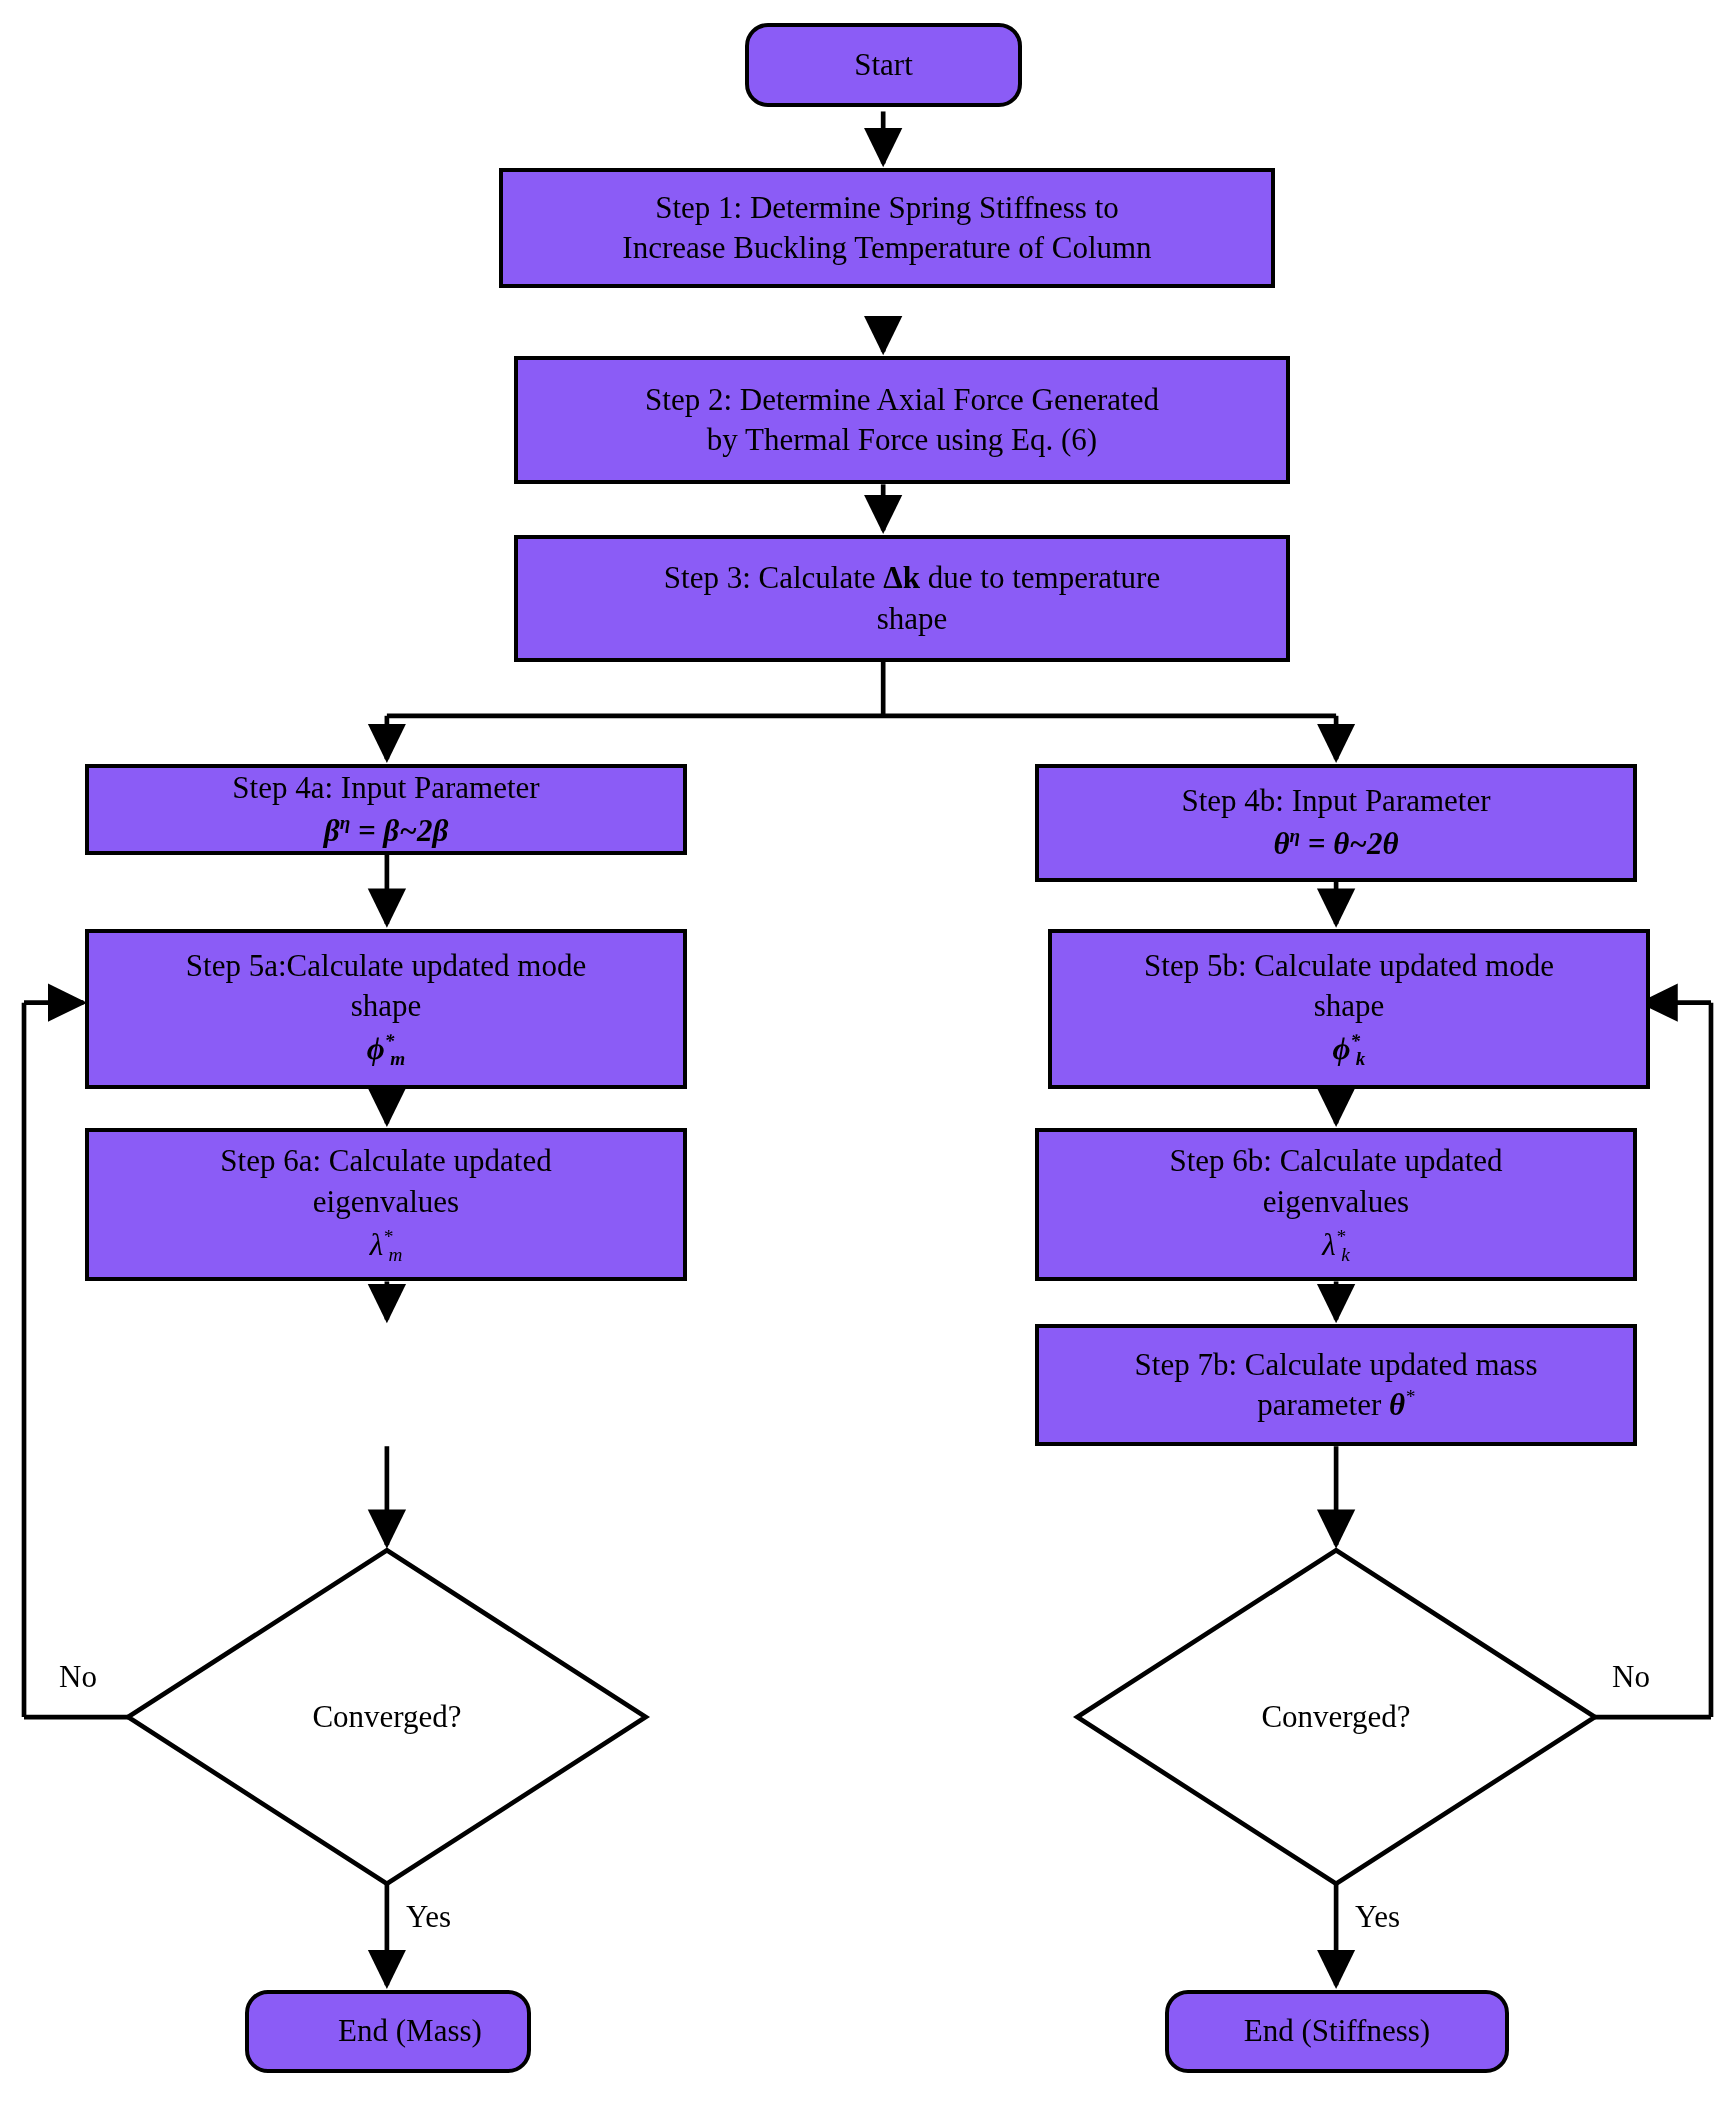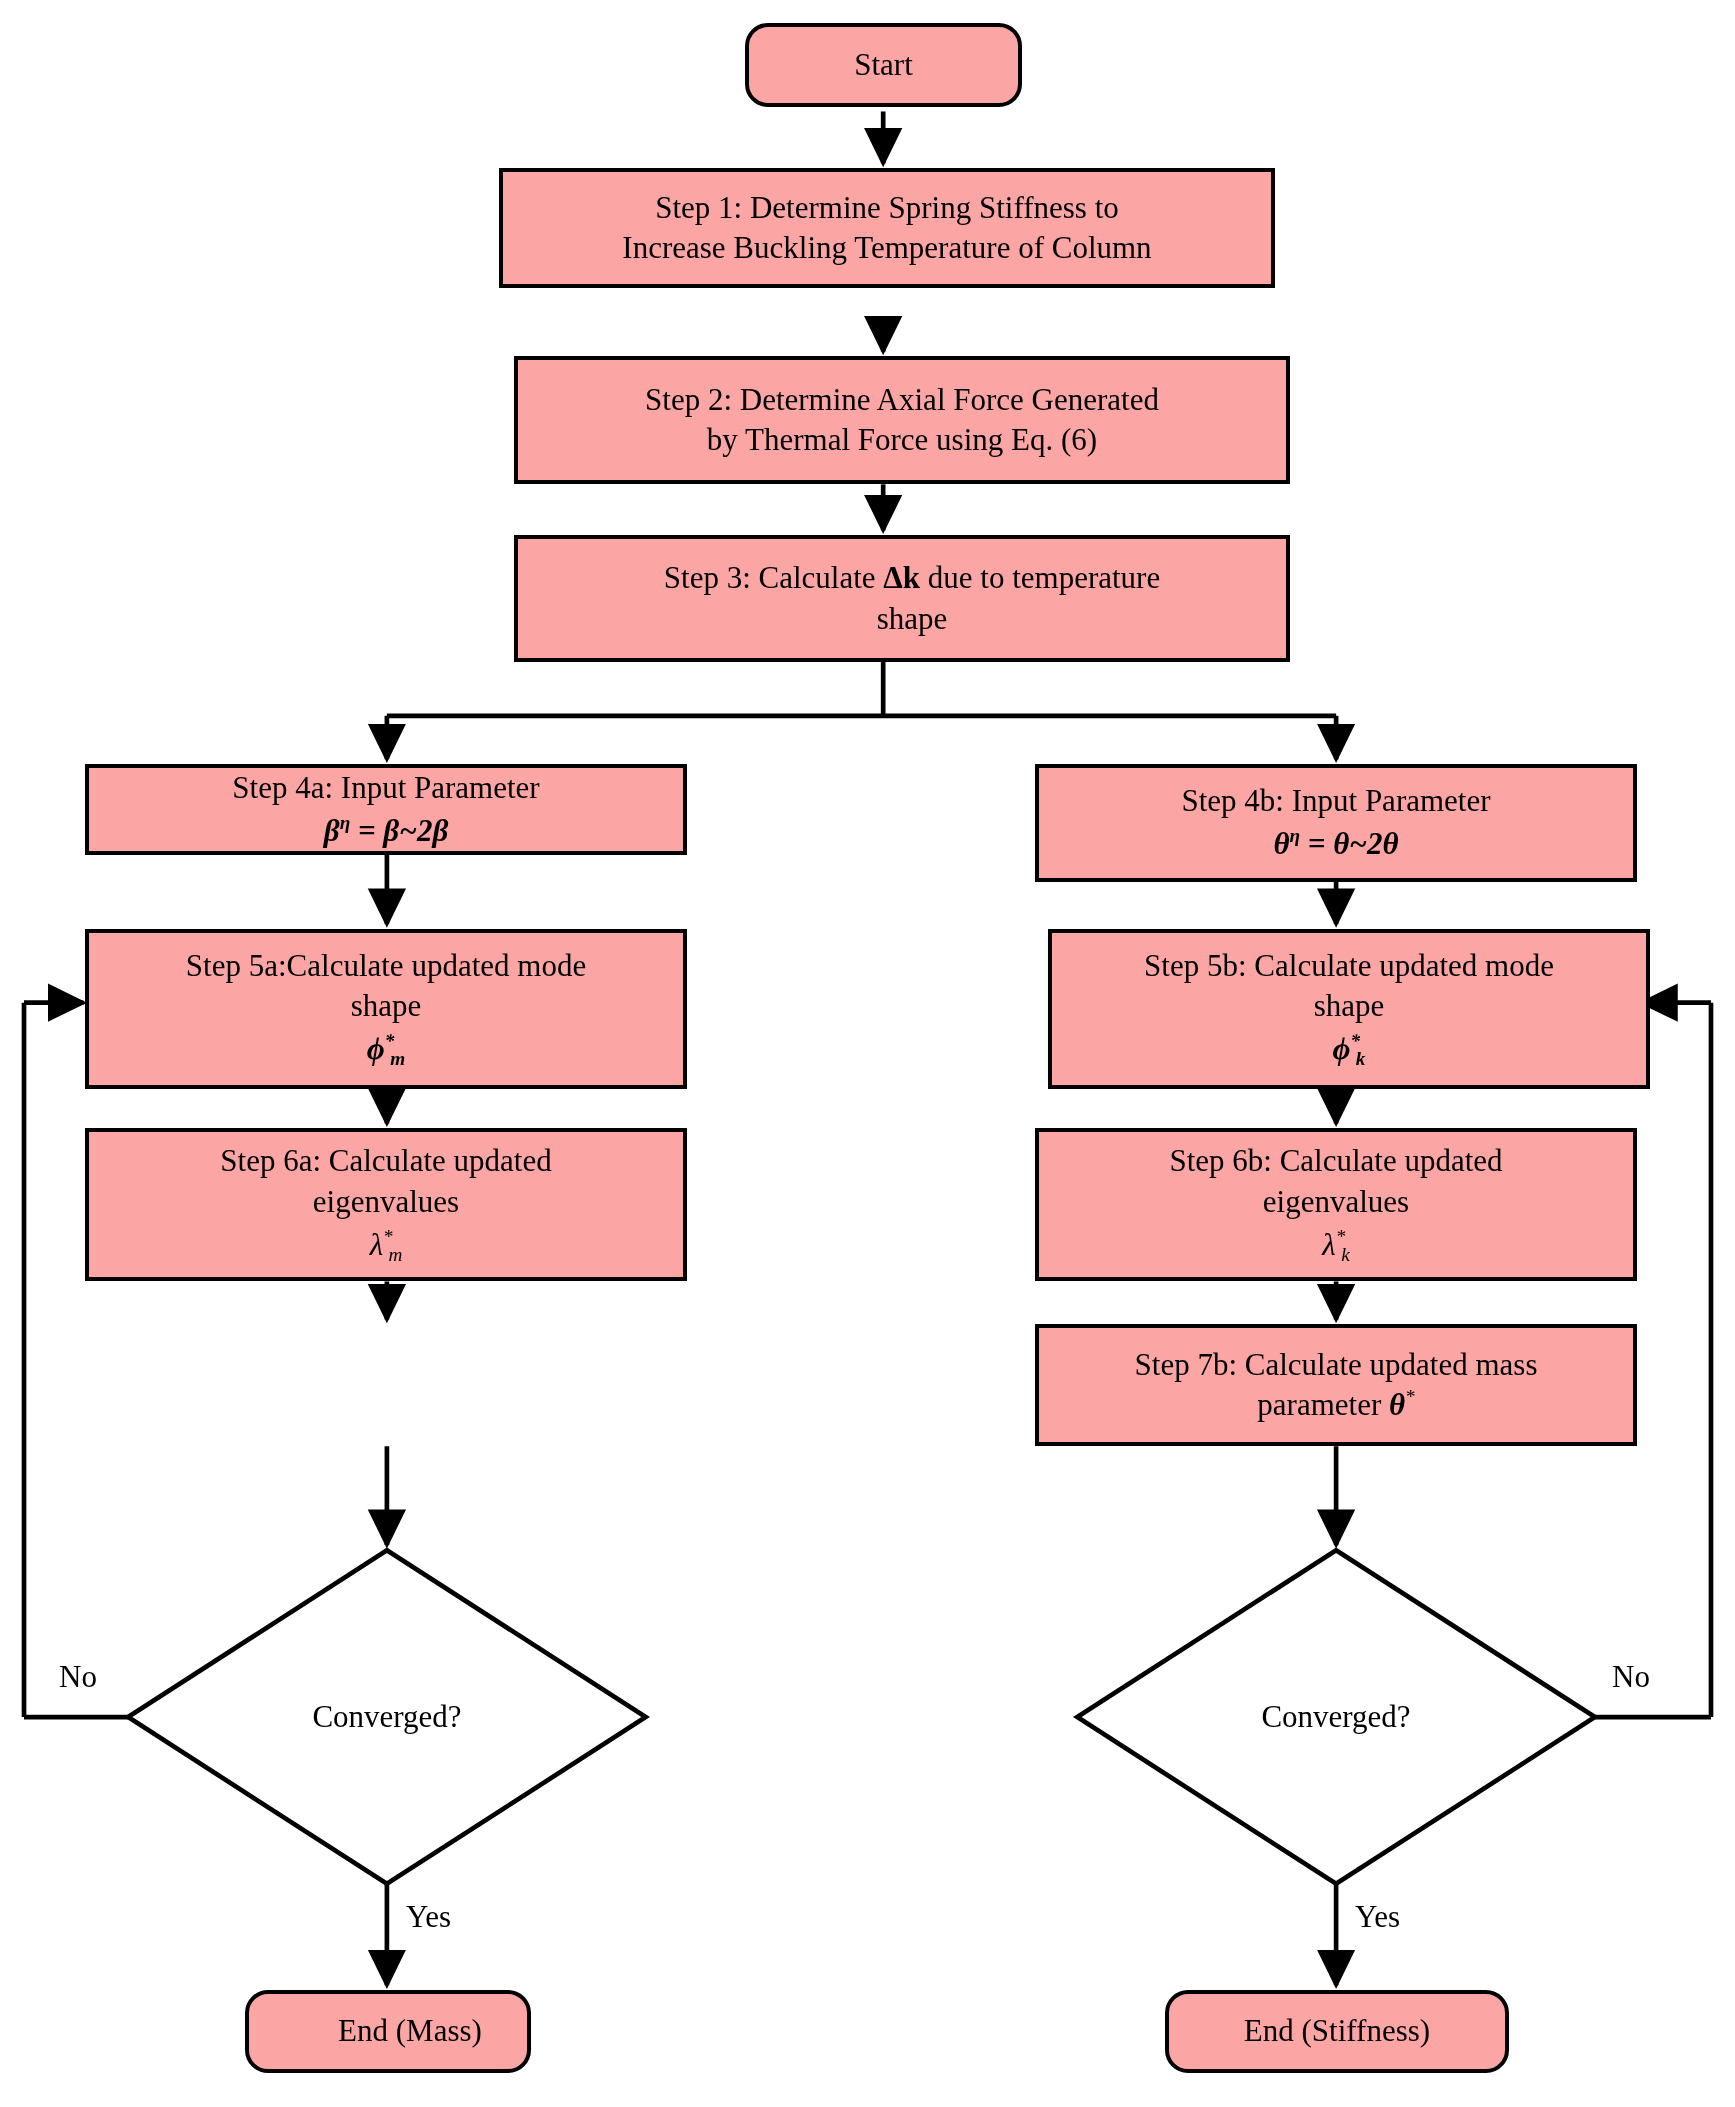--- a/index.html
+++ b/index.html
@@ -26,21 +26,21 @@
     height: 2108px;
     pointer-events: none;
   }
   .node {
     position: absolute;
     box-sizing: border-box;
     display: flex;
     align-items: center;
     justify-content: center;
     text-align: center;
-    background: #fca5a5;
+    background: #8b5cf6;
     color: #000000;
     line-height: 1.30;
   }
   .proc {
     border: 4.7px solid #000000;
     font-size: 31px;
   }
   .term {
     border: 4.7px solid #000000;
     border-radius: 23px;

